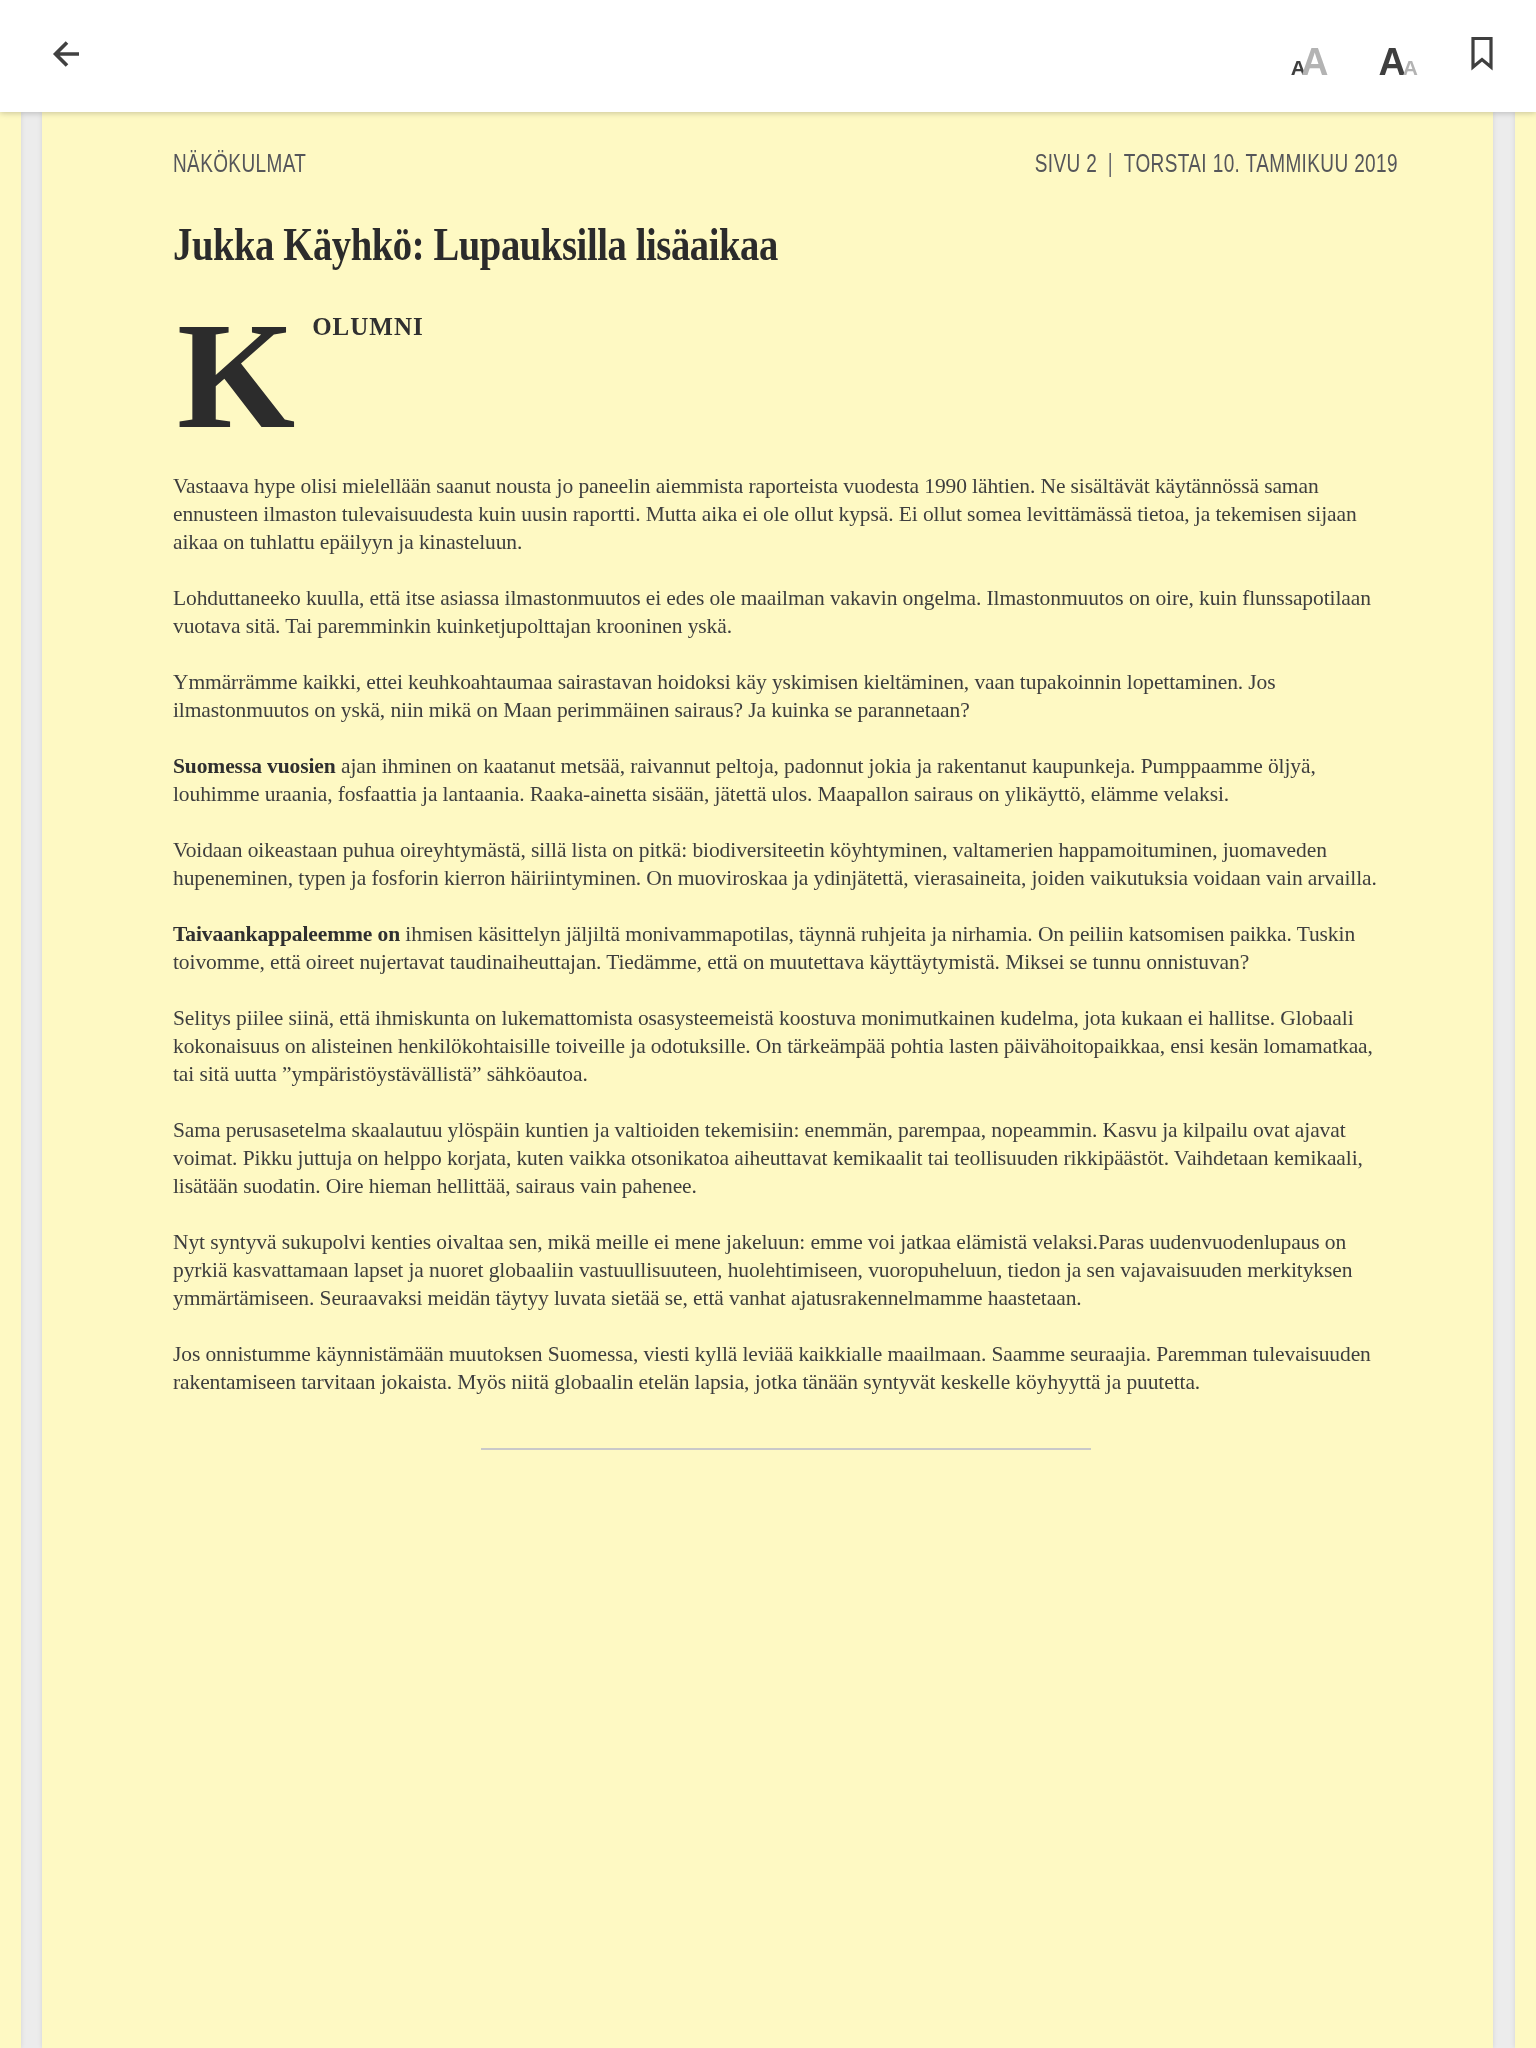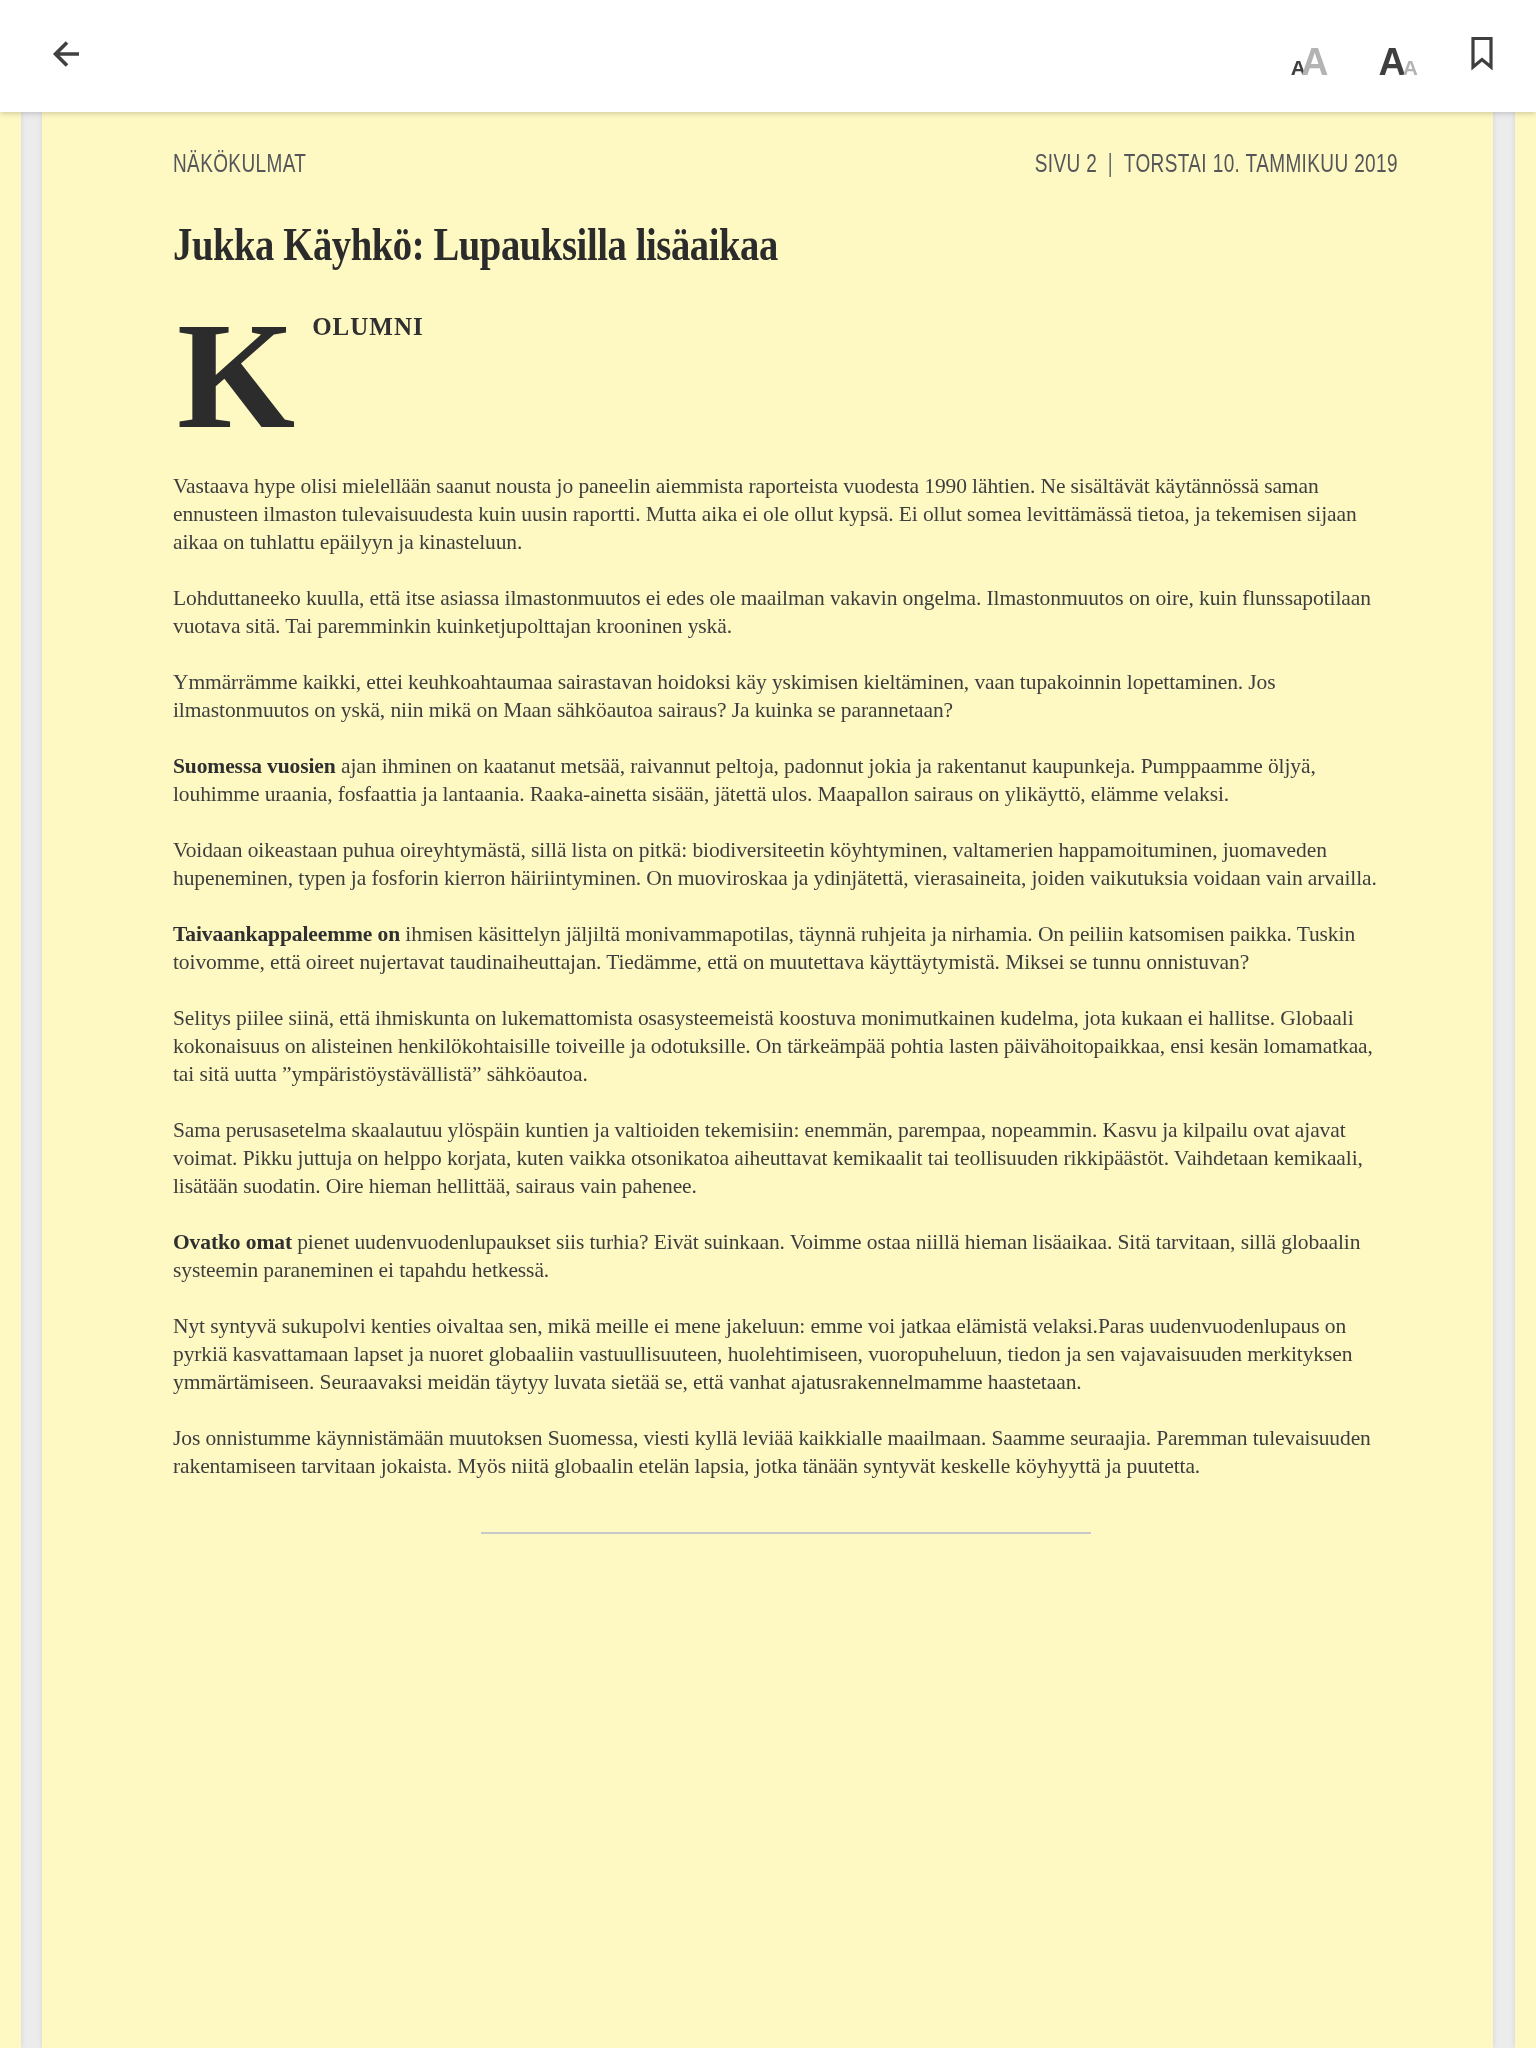--- a/index.html
+++ b/index.html
@@ -125,27 +125,26 @@
 
   <div class="article-body">
 
     <div class="opening">
       <span class="dropcap">K</span>
       <div class="kicker">OLUMNI</div>
     </div>
 
     <p><b class="lead"></b><span>Vastaava hype olisi mielellään saanut nousta jo paneelin aiemmista raporteista vuodesta 1990 lähtien. Ne sisältävät käytännössä saman ennusteen ilmaston tulevaisuudesta kuin uusin raportti. Mutta aika ei ole ollut kypsä. Ei ollut somea levittämässä tietoa, ja tekemisen sijaan aikaa on tuhlattu epäilyyn ja kinasteluun.</span></p>
     <p><b class="lead"></b><span>Lohduttaneeko kuulla, että itse asiassa ilmastonmuutos ei edes ole maailman vakavin ongelma. Ilmastonmuutos on oire, kuin flunssapotilaan vuotava sitä. Tai paremminkin kuinketjupolttajan krooninen yskä.</span></p>
-    <p><b class="lead"></b><span>Ymmärrämme kaikki, ettei keuhkoahtaumaa sairastavan hoidoksi käy yskimisen kieltäminen, vaan tupakoinnin lopettaminen. Jos ilmastonmuutos on yskä, niin mikä on Maan sähköautoa sairaus? Ja kuinka se parannetaan?</span></p>
+    <p><b class="lead"></b><span>Ymmärrämme kaikki, ettei keuhkoahtaumaa sairastavan hoidoksi käy yskimisen kieltäminen, vaan tupakoinnin lopettaminen. Jos ilmastonmuutos on yskä, niin mikä on Maan perimmäinen sairaus? Ja kuinka se parannetaan?</span></p>
     <p><b class="lead">Suomessa vuosien</b><span> ajan ihminen on kaatanut metsää, raivannut peltoja, padonnut jokia ja rakentanut kaupunkeja. Pumppaamme öljyä, louhimme uraania, fosfaattia ja lantaania. Raaka-ainetta sisään, jätettä ulos. Maapallon sairaus on ylikäyttö, elämme velaksi.</span></p>
     <p><b class="lead"></b><span>Voidaan oikeastaan puhua oireyhtymästä, sillä lista on pitkä: biodiversiteetin köyhtyminen, valtamerien happamoituminen, juomaveden hupeneminen, typen ja fosforin kierron häiriintyminen. On muoviroskaa ja ydinjätettä, vierasaineita, joiden vaikutuksia voidaan vain arvailla.</span></p>
     <p><b class="lead">Taivaankappaleemme on</b><span> ihmisen käsittelyn jäljiltä monivammapotilas, täynnä ruhjeita ja nirhamia. On peiliin katsomisen paikka. Tuskin toivomme, että oireet nujertavat taudinaiheuttajan. Tiedämme, että on muutettava käyttäytymistä. Miksei se tunnu onnistuvan?</span></p>
     <p><b class="lead"></b><span>Selitys piilee siinä, että ihmiskunta on lukemattomista osasysteemeistä koostuva monimutkainen kudelma, jota kukaan ei hallitse. Globaali kokonaisuus on alisteinen henkilökohtaisille toiveille ja odotuksille. On tärkeämpää pohtia lasten päivähoitopaikkaa, ensi kesän lomamatkaa, tai sitä uutta ”ympäristöystävällistä” sähköautoa.</span></p>
     <p><b class="lead"></b><span>Sama perusasetelma skaalautuu ylöspäin kuntien ja valtioiden tekemisiin: enemmän, parempaa, nopeammin. Kasvu ja kilpailu ovat ajavat voimat. Pikku juttuja on helppo korjata, kuten vaikka otsonikatoa aiheuttavat kemikaalit tai teollisuuden rikkipäästöt. Vaihdetaan kemikaali, lisätään suodatin. Oire hieman hellittää, sairaus vain pahenee.</span></p>
-    <p><b class="lead">Ovatko omat</b><span> pienet uudenvuodenlupaukset siis turhia? Eivät suinkaan. Voimme ostaa niillä hieman lisäaikaa. Sitä tarvitaan, sillä globaalin systeemin paraneminen ei tapahdu hetkessä.</span></p>
     <p><b class="lead"></b><span>Nyt syntyvä sukupolvi kenties oivaltaa sen, mikä meille ei mene jakeluun: emme voi jatkaa elämistä velaksi.Paras uudenvuodenlupaus on pyrkiä kasvattamaan lapset ja nuoret globaaliin vastuullisuuteen, huolehtimiseen, vuoropuheluun, tiedon ja sen vajavaisuuden merkityksen ymmärtämiseen. Seuraavaksi meidän täytyy luvata sietää se, että vanhat ajatusrakennelmamme haastetaan.</span></p>
     <p><b class="lead"></b><span>Jos onnistumme käynnistämään muutoksen Suomessa, viesti kyllä leviää kaikkialle maailmaan. Saamme seuraajia. Paremman tulevaisuuden rakentamiseen tarvitaan jokaista. Myös niitä globaalin etelän lapsia, jotka tänään syntyvät keskelle köyhyyttä ja puutetta.</span></p>
 
 
 
     <hr class="divider">
   </div>
 </div>
 
 </body></html>

